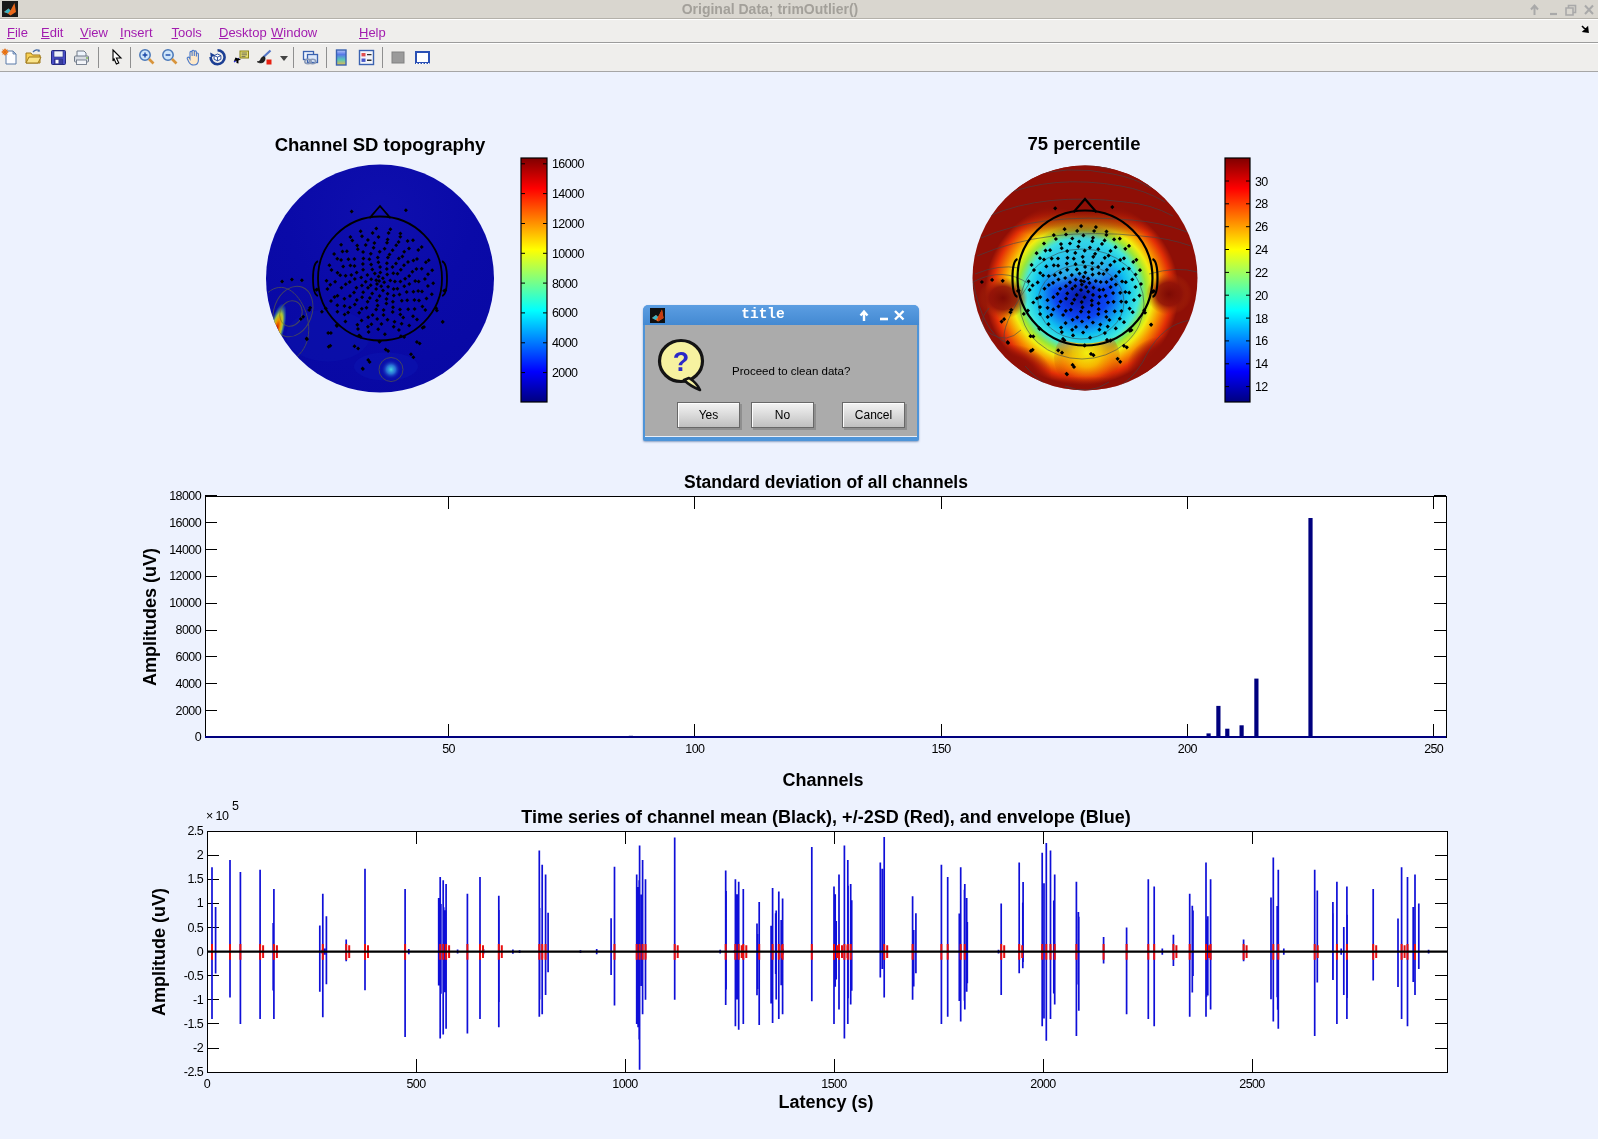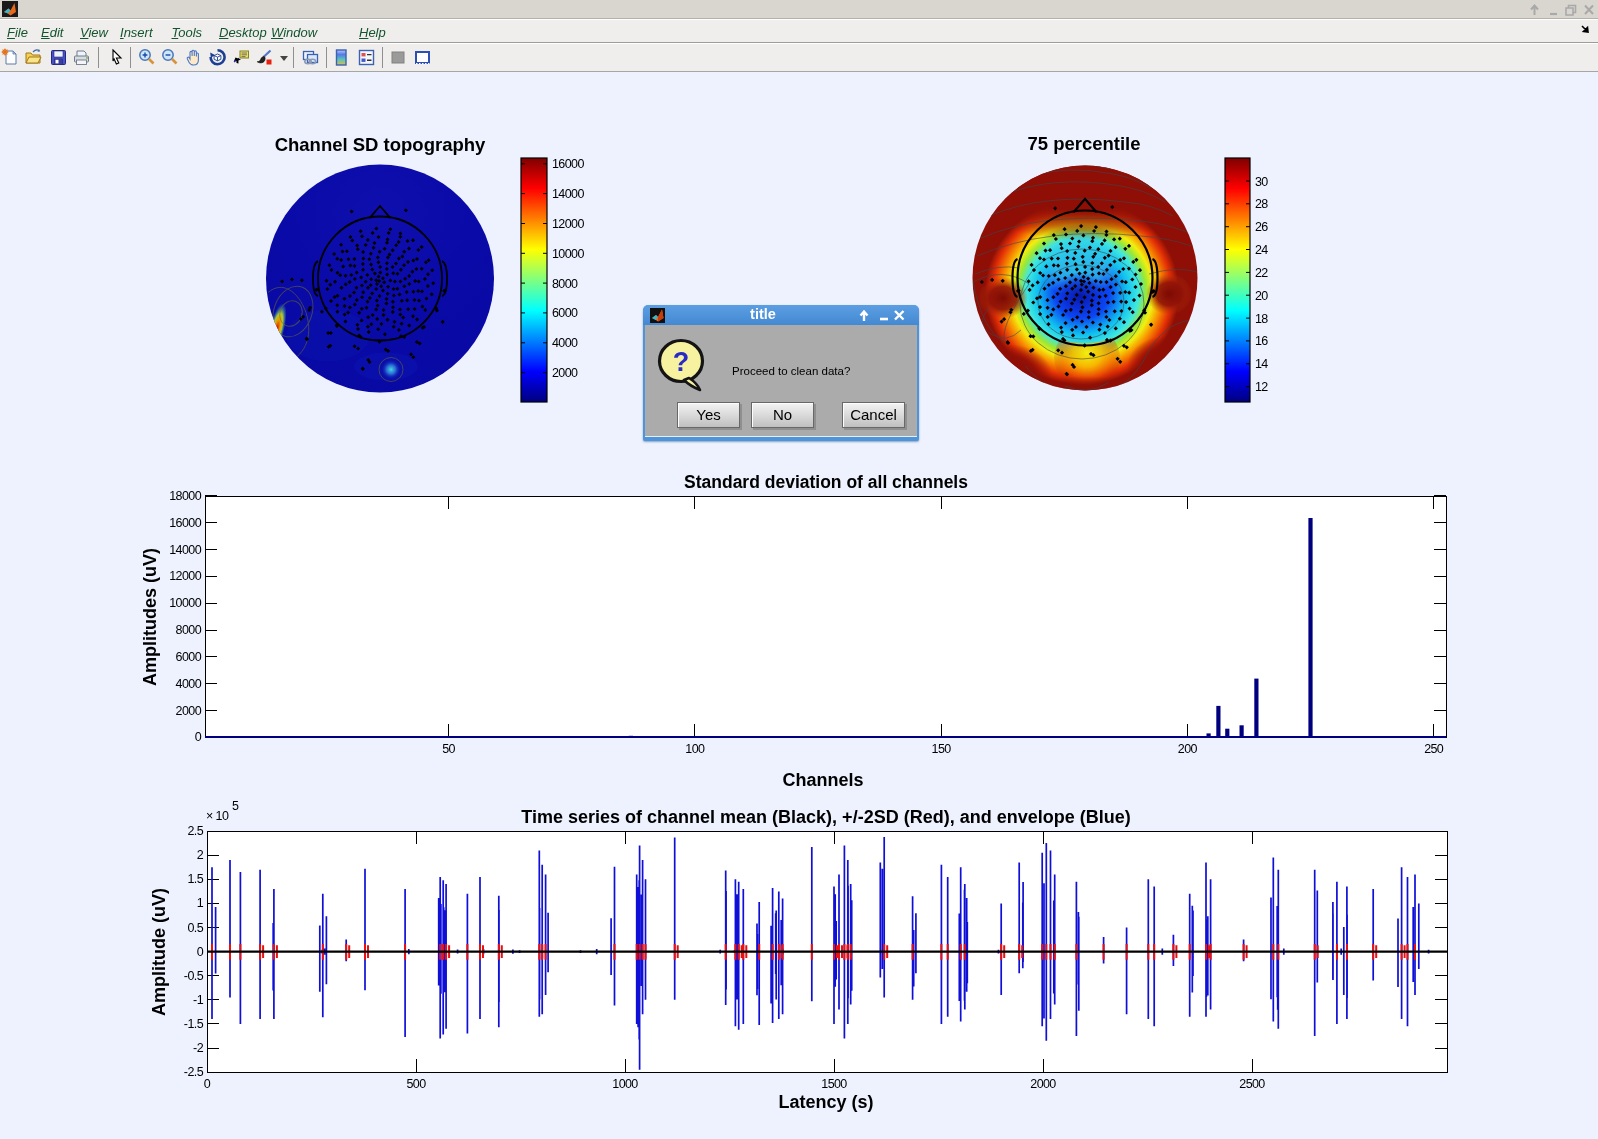--- a/index.html
+++ b/index.html
@@ -1,32 +1,32 @@
 <!DOCTYPE html>
 <html><head><meta charset="utf-8"><style>
 * { margin:0; padding:0; box-sizing:border-box; }
 html,body { width:1598px; height:1139px; overflow:hidden; font-family:"Liberation Sans", sans-serif; }
 #titlebar { position:absolute; left:0; top:0; width:1598px; height:19px; background:#d9d6cf; border-bottom:1px solid #b4b1aa; }
 #tbtitle { position:absolute; left:0; width:1540px; top:1px; text-align:center; font-size:14px; font-weight:bold; color:#a3a09a; }
 #menubar { position:absolute; left:0; top:20px; width:1598px; height:23px; background:#efeeec; border-bottom:1px solid #9c9c9c; }
-.mi { position:absolute; top:5px; font-size:13px; color:#14532d;font-style:italic; }
+.mi { position:absolute; top:5px; font-size:13px; color:#a21caf; }
 #toolbar { position:absolute; left:0; top:44px; width:1598px; height:28px; background:#efeeec; border-bottom:1px solid #a6a6a6; }
 .ti { position:absolute; top:4px; }
 .sep { position:absolute; top:3px; width:1px; height:21px; background:#8f8f8f; }
 .dd { position:absolute; top:12px; width:0; height:0; border-left:4px solid transparent; border-right:4px solid transparent; border-top:5px solid #444; }
 #fig { position:absolute; left:0; top:72px; width:1598px; height:1067px; background:#edf2fe; }
 svg text { font-family:"Liberation Sans", sans-serif; }
 .tk { font-size:12.5px; fill:#000; letter-spacing:-0.6px; }
 .ttl { font-weight:bold; fill:#000; }
 #dlg { position:absolute; left:643px; top:305px; width:276px; height:136px; background:#4e94d8; border-radius:6px 6px 2px 2px; box-shadow:0 1px 2px rgba(40,80,140,0.5); }
 #dlgtb { position:absolute; left:0; top:0; width:276px; height:20px; background:linear-gradient(#5c9ee2,#4389d2); border-radius:5px 5px 0 0; }
-#dlgtt { position:absolute; left:0; width:240px; text-align:center; top:1px; font-size:14.5px; font-weight:bold; color:#fff; }
+#dlgtt { position:absolute; left:0; width:240px; text-align:center; top:1px; font-size:14.5px; font-weight:bold; color:#fff;font-family:Liberation Mono, monospace; }
 #dlgbody { position:absolute; left:2px; top:20px; width:272px; height:112px; background:#ababab; border-bottom:1px solid #e8eef8; }
 #dlgq { position:absolute; left:74px; top:40px; font-size:11.5px; color:#000;margin-left:13px; }
-.btn { position:absolute; top:77px; width:63px; height:26px; background:linear-gradient(#f3f3f3,#dadada 50%,#c0c0c0); border:1px solid #686868; box-shadow:inset 1px 1px 0 #fdfdfd, 2px 2px 0 #8f8f8f; text-align:center; font-size:15px; line-height:24px; color:#000; }
+.btn { position:absolute; top:77px; width:63px; height:26px; background:linear-gradient(#f3f3f3,#dadada 50%,#c0c0c0); border:1px solid #686868; box-shadow:inset 1px 1px 0 #fdfdfd, 2px 2px 0 #8f8f8f; text-align:center; font-size:12px; line-height:24px; color:#000; }
 #wctl { position:absolute; right:4px; top:3px; }
 #dockarr { position:absolute; right:7px; top:5px; }
 </style></head>
 <body>
 <div id="fig"></div>
 <svg id="plots" width="1598" height="1139" viewBox="0 0 1598 1139" style="position:absolute;left:0;top:0">
 <defs>
       <linearGradient id="jet" x1="0" y1="1" x2="0" y2="0">
 <stop offset="0" stop-color="#00007f"></stop>
         <stop offset="0.125" stop-color="#0000ff"></stop>
@@ -256,20 +256,21 @@
 <text x="232" y="810" class="tk" font-size="10">5</text>
 <text x="826" y="1108" text-anchor="middle" class="ttl" font-size="18">Latency (s)</text>
 <text x="165" y="952" text-anchor="middle" class="ttl" font-size="18" transform="rotate(-90 165 952)">Amplitude (uV)</text>
 </svg>
 <div id="titlebar">
  <svg width="16" height="16" viewBox="0 0 16 16" style="position:absolute;left:2px;top:1px">
       <rect width="16" height="16" fill="#1a1a1a"></rect>
       <path d="M2 11 L6.5 7.5 8.5 9.5 12.5 2 14 11 8.5 14.5 5 12z" fill="#e8681c"></path>
       <path d="M2 11l4.5-3.5 2 2-2.5 3z" fill="#3ab6c8"></path>
     </svg>
+ <div id="tbtitle">Original Data; trimOutlier()</div>
  <svg id="wctl" width="70" height="14" viewBox="0 0 70 14" fill="none" stroke="#a9a9a9">
   <path d="M10.5 12V3M7 6.5l3.5-4L14 6.5" stroke-width="2"></path>
   <path d="M26 11h7" stroke-width="2.2"></path>
   <path d="M42 5h7v7h-7z M44.5 5V2.5h7v7H49" stroke-width="1.6"></path>
   <path d="M61 2.5l8 8.5M69 2.5l-8 8.5" stroke-width="2"></path>
  </svg>
 </div>
 <div id="menubar">
     <span class="mi" style="left:7px"><u>F</u>ile</span>
     <span class="mi" style="left:41px"><u>E</u>dit</span>

